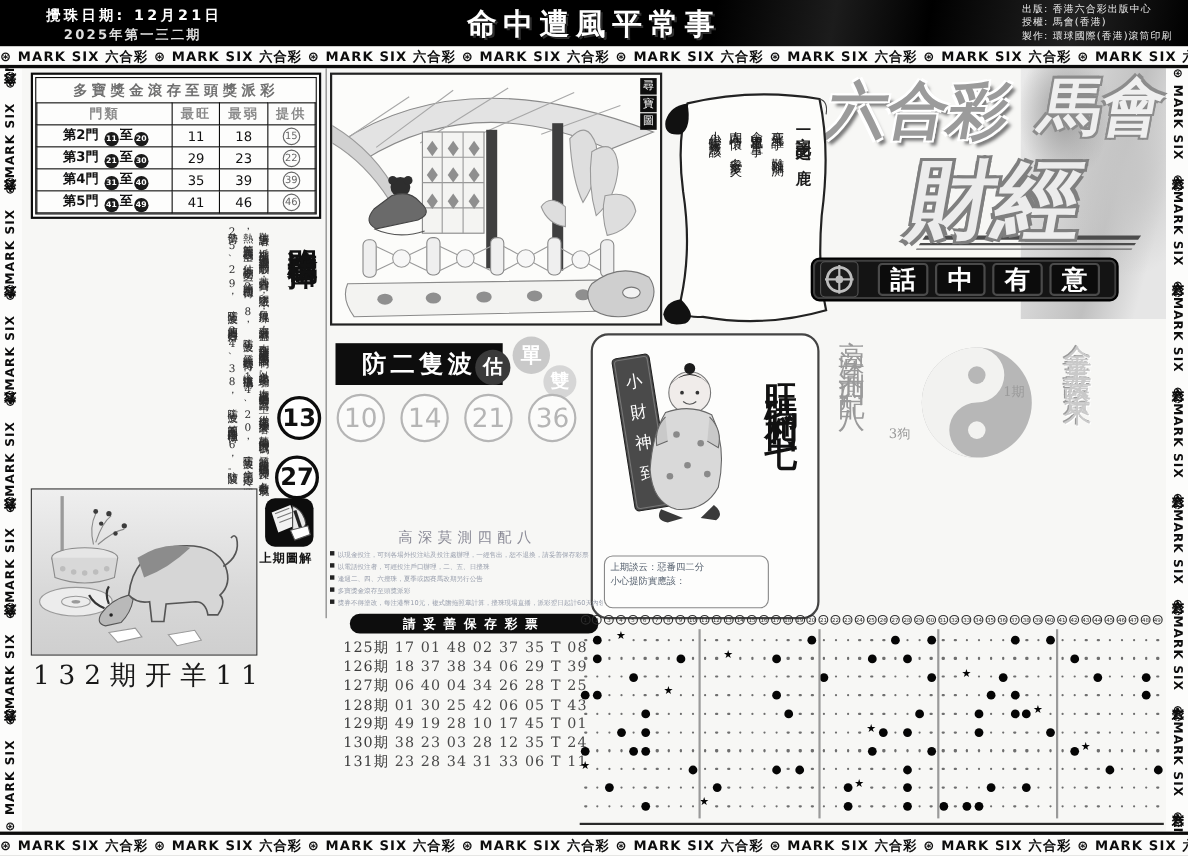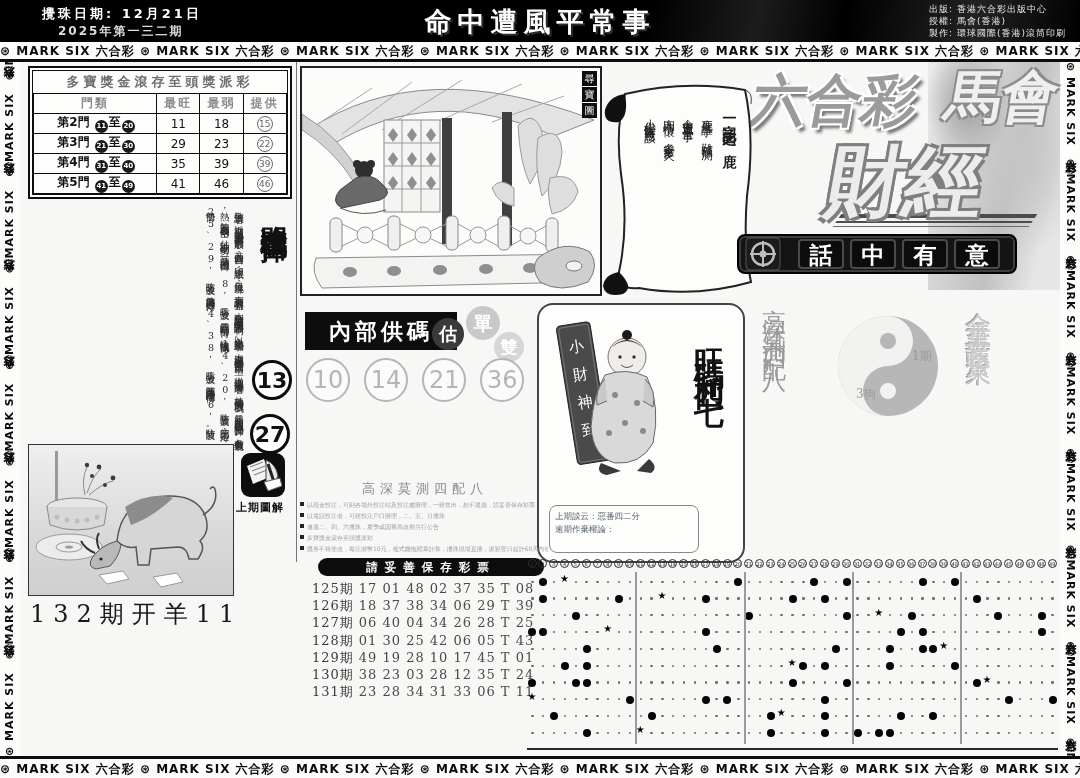--- a/index.html
+++ b/index.html
@@ -355,21 +355,21 @@
     </svg>
     <div class="scroll-text">
       <div class="l0">一字記之曰：鹿</div>
       <div class="ln">鹿死誰手 難以預測</div>
       <div class="ln">命中遭風平常事</div>
       <div class="ln">人間情懷 多變多災</div>
       <div class="ln">小心提防實應該</div>
     </div>
   </div>
 
-  <div class="abs ic-banner">內部供碼</div>
+  <div class="abs ic-banner">防二隻波</div>
   <div class="abs tag-circ" style="left:432px; top:318px; width:32px; height:32px; background:#3a3a3a; color:#fff; font-size:18px; line-height:32px;">估</div>
   <div class="abs tag-circ" style="left:466px; top:306px; width:34px; height:34px; background:#c9c9c9; color:#fff; font-size:19px; line-height:34px;">單</div>
   <div class="abs tag-circ" style="left:494px; top:332px; width:30px; height:30px; background:#d6d6d6; color:#fff; font-size:17px; line-height:30px;">雙</div>
   <div class="abs" style="left:306px; top:358px;">
     <span class="num-circ">10</span>
     <span class="num-circ">14</span>
     <span class="num-circ">21</span>
     <span class="num-circ">36</span>
   </div>
 
@@ -398,21 +398,21 @@
           <circle cx="64" cy="118" r="3"></circle>
         </g>
       <path d="M60,64 Q50,74 52,90 L62,86" fill="#c9c9c9" stroke="#666"></path>
       <path d="M100,64 Q112,76 108,92 L98,86" fill="#c9c9c9" stroke="#666"></path>
       <path d="M56,148 Q50,158 62,160 L76,156 Z" fill="#3a3a3a"></path>
       <path d="M104,144 Q114,152 106,158 L92,156 Z" fill="#3a3a3a"></path>
     </svg>
     <div class="v doll-vt">旺碼利四七</div>
     <div class="doll-note">
       <div>上期談云：惡番四二分</div>
-      <div>逾期作棄權論：</div>
+      <div>小心提防實應該：</div>
     </div>
   </div>
 
   <div class="abs bt-title">高深莫測四配八</div>
   <div class="abs bt-list" id="bt-list">
       <div class="bl"><b></b>以現金投注，可到各場外投注站及投注處辦理，一經售出，恕不退換，請妥善保存彩票</div>
       <div class="bl"><b></b>以電話投注者，可經投注戶口辦理，二、五、日攪珠</div>
       <div class="bl"><b></b>逢週二、四、六攪珠，夏季或因賽馬改期另行公告</div>
       <div class="bl"><b></b>多寶獎金滾存至頭獎派彩</div>
       <div class="bl"><b></b>獎券不得塗改，每注港幣10元，複式膽拖照章計算，攪珠現場直播，派彩翌日起計60天內領取，逾期作棄權論</div>
@@ -455,21 +455,21 @@
 
   <div class="abs v ph-left">高深莫測四配八</div>
   <div class="abs v ph-right">金童玉女送賢來</div>
   <svg class="abs" style="left:836px; top:314px;" width="104" height="104" viewBox="0 0 104 104">
     <circle cx="52" cy="52" r="50" fill="#b7b7b7"></circle>
     <path d="M52,2 A50,50 0 0 0 52,102 A25,25 0 0 1 52,52 A25,25 0 0 0 52,2 Z" fill="#f2f2f0"></path>
     <circle cx="52" cy="27" r="8" fill="#b7b7b7"></circle>
     <circle cx="52" cy="77" r="8" fill="#f2f2f0"></circle>
   </svg>
   <div class="abs yy-lbl" style="left:912px; top:348px;">1期</div>
-  <div class="abs yy-lbl" style="left:856px; top:386px;">3狗</div>
+  <div class="abs yy-lbl" style="left:808px; top:386px;">3狗</div>
 
   <div class="abs grid" id="dot-grid">
       <span class="hnum" style="left: 0.5px; top: 3px;">1</span>
       <span class="hnum" style="left: 11.3367px; top: 3px;">2</span>
       <span class="hnum" style="left: 22.1735px; top: 3px;">3</span>
       <span class="hnum" style="left: 33.0102px; top: 3px;">4</span>
       <span class="hnum" style="left: 43.8469px; top: 3px;">5</span>
       <span class="hnum" style="left: 54.6837px; top: 3px;">6</span>
       <span class="hnum" style="left: 65.5204px; top: 3px;">7</span>
       <span class="hnum" style="left: 76.3571px; top: 3px;">8</span>

